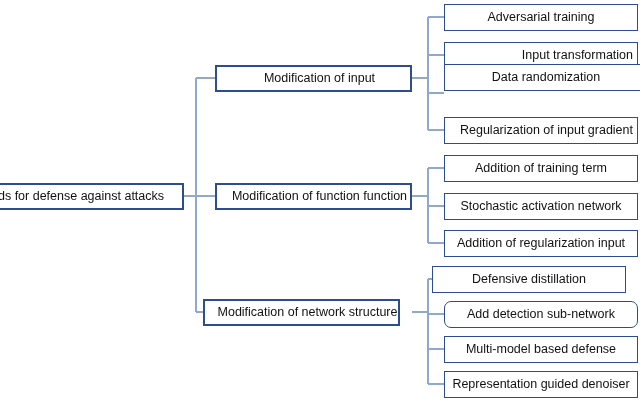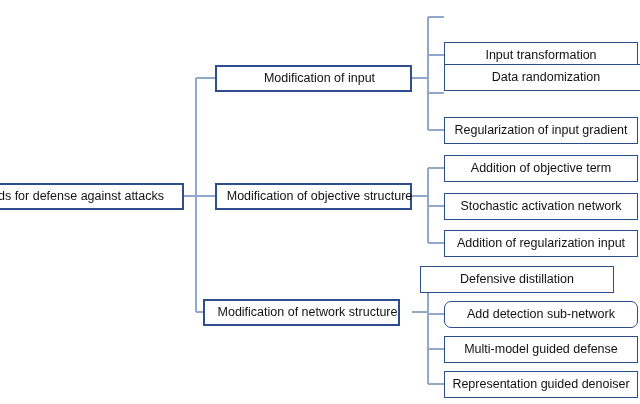--- a/index.html
+++ b/index.html
@@ -95,54 +95,57 @@
   </svg>
 
   <div class="node node-root" style="left:-22px; top:183px; width:206px; height:27px;">
     <span class="node-label">ds for defense against attacks</span>
   </div>
 
   <div class="node node-branch" style="left:215px; top:65px; width:197px; height:27px;">
     <span class="node-label">Modification of input</span>
   </div>
 
-  <div class="node node-leaf" style="left:444px; top:42px; width:194px; height:27px;">
+  <div class="node node-leaf" style="left:444px; top:4px; width:194px; height:27px;">
+    <span class="node-label">Adversarial training</span>
+  </div>
+  <div class="node node-leaf" style="left:444px; top:42px; width:194px; height:27px;justify-content:flex-end;">
     <span class="node-label">Input transformation</span>
   </div>
   <div class="node node-leaf" style="left:444px; top:64px; width:204px; height:27px;">
     <span class="node-label">Data randomization</span>
   </div>
-  <div class="node node-leaf" style="left:444px; top:117px; width:194px; height:27px;">
+  <div class="node node-leaf" style="left:444px; top:117px; width:194px; height:27px;justify-content:flex-end;">
     <span class="node-label">Regularization of input gradient</span>
   </div>
 
   <div class="node node-branch" style="left:215px; top:183px; width:197px; height:27px;">
-    <span class="node-label">Modification of objective structure</span>
+    <span class="node-label">Modification of function function</span>
   </div>
 
   <div class="node node-leaf" style="left:444px; top:155px; width:194px; height:27px;">
-    <span class="node-label">Addition of objective term</span>
+    <span class="node-label">Addition of training term</span>
   </div>
   <div class="node node-leaf" style="left:444px; top:193px; width:194px; height:27px;">
     <span class="node-label">Stochastic activation network</span>
   </div>
   <div class="node node-leaf" style="left:444px; top:230px; width:194px; height:27px;">
     <span class="node-label">Addition of regularization input</span>
   </div>
 
   <div class="node node-branch" style="left:203px; top:299px; width:197px; height:27px;">
     <span class="node-label">Modification of network structure</span>
   </div>
 
-  <div class="node node-leaf" style="left:420px; top:266px; width:194px; height:27px;">
+  <div class="node node-leaf" style="left:432px; top:266px; width:194px; height:27px;">
     <span class="node-label">Defensive distillation</span>
   </div>
   <div class="node node-leaf" style="left:444px; top:301px; width:194px; height:27px;border-radius:7px;">
     <span class="node-label">Add detection sub-network</span>
   </div>
   <div class="node node-leaf" style="left:444px; top:336px; width:194px; height:27px;">
-    <span class="node-label">Multi-model guided defense</span>
+    <span class="node-label">Multi-model based defense</span>
   </div>
   <div class="node node-leaf" style="left:444px; top:371px; width:194px; height:27px;text-align:right;">
     <span class="node-label">Representation guided denoiser</span>
   </div>
 
 </div>
 
 </body></html>

